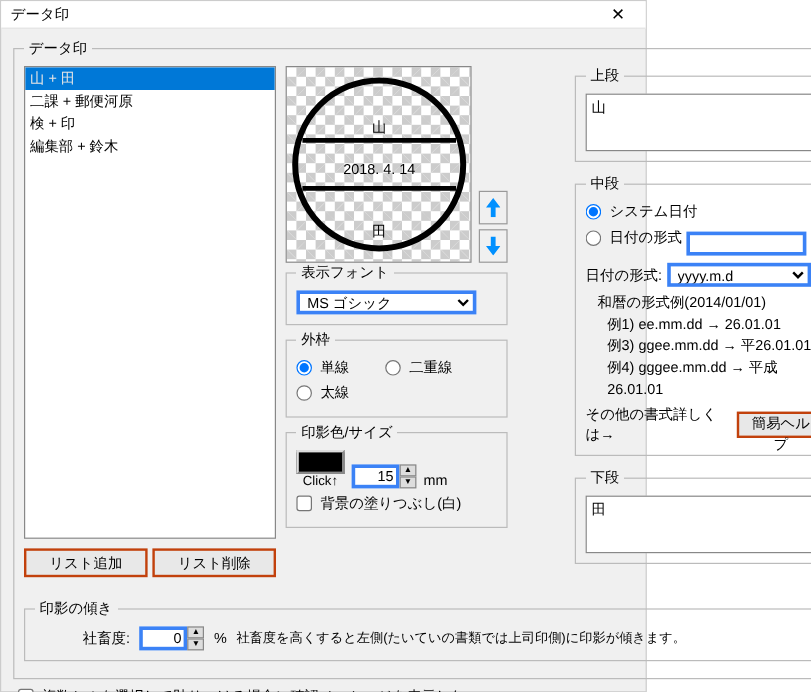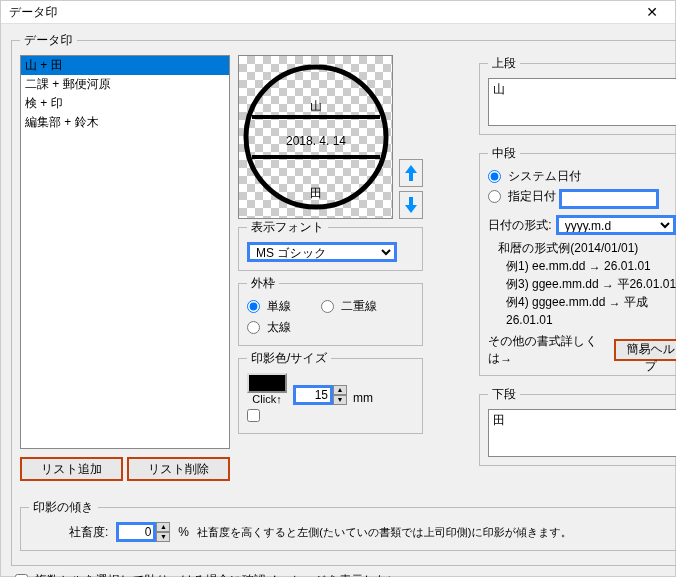--- a/index.html
+++ b/index.html
@@ -1,47 +1,47 @@
 <!DOCTYPE html>
 <html><head>
 <meta charset="utf-8">
 <style>
 * { box-sizing: border-box; font-family: "MS UI Gothic", "Meiryo", sans-serif; font-size: 12px; }
 body { margin: 0; background: #fff; }
-.window { width: 676px; height: 577px; border: 1px solid #ccc; background: #f0f0f0; display: flex; flex-direction: column; }
+.window { width: 539px; height: 577px; border: 1px solid #ccc; background: #f0f0f0; display: flex; flex-direction: column; }
 .titlebar { height: 30px; background: #fff; display: flex; align-items: center; padding: 0 8px; border-bottom: 1px solid #e0e0e0; }
 .titlebar-title { flex: 1; }
 .close-btn { width: 30px; height: 22px; display: flex; align-items: center; justify-content: center; cursor: pointer; font-size: 14px; }
 .content { flex: 1; padding: 8px 10px; position: relative; }
 fieldset { border: 1px solid #bbb; margin: 0 0 6px 0; padding: 6px 8px 8px 8px; }
 legend { padding: 0 4px; }
 .main-row { display: flex; gap: 8px; }
 .left-col { width: 210px; display: flex; flex-direction: column; }
 .listbox { border: 1px solid #888; background: #fff; height: 394px; overflow: auto; margin-bottom: 6px; }
 .listbox .item { padding: 1px 4px; white-space: nowrap; }
-.listbox .item.selected { background: #0078d7; color: #000000; }
+.listbox .item.selected { background: #0078d7; color: #e5e5e5; }
 .list-btns { display: flex; gap: 4px; margin-top: 2px; }
 .list-btns button { flex: 1; height: 24px; }
 .mid-col { width: 185px; display: flex; flex-direction: column; }
 .preview-row { display: flex; align-items: flex-end; gap: 4px; }
 .preview { width: 164px; height: 164px; border: 1px solid #888; background-image:
   linear-gradient(45deg,#ccc 25%,transparent 25%),linear-gradient(-45deg,#ccc 25%,transparent 25%),
   linear-gradient(45deg,transparent 75%,#ccc 75%),linear-gradient(-45deg,transparent 75%,#ccc 75%);
   background-size: 16px 16px; background-position: 0 0,0 8px,8px -8px,-8px 0; background-color: #fff;
   display: flex; align-items: center; justify-content: center; }
 .stamp { width: 150px; height: 150px; position: relative; }
 .stamp svg { width: 100%; height: 100%; }
 .arrows { display: flex; flex-direction: column; gap: 4px; margin-bottom: 0; margin-left: 2px; }
 .arrow-btn { width: 24px; height: 28px; border: 1px solid #999; background: #f0f0f0; display: flex; align-items: center; justify-content: center; cursor: pointer; }
 .arrow-btn svg { width: 12px; height: 16px; }
 .right-col { width: 218px; display: flex; flex-direction: column; gap: 4px; margin-left: 48px; }
 select, input[type=text] { border: 3px solid #3b82f6; background: #fff; height: 20px; padding: 0 2px; }
 .font-select { width: 150px; }
 .radio-row2 { display: flex; gap: 30px; }
-label.radio, label.check { display: inline-flex; align-items: center; gap: 4px; }
+label.radio, label.check { display: inline-flex; gap: 4px; }
 .color-row { display: flex; align-items: flex-end; gap: 6px; margin-bottom: 4px; }
 .color-box { display: flex; flex-direction: column; align-items: center; }
 .swatch { width: 40px; height: 20px; background: #000; border: 2px outset #ddd; cursor: pointer; }
 .swatch-lbl { font-size: 11px; }
 .spin { display: inline-flex; }
 .spin input { width: 40px; text-align: right; padding-right: 2px; }
 .spin .spbtns { display: flex; flex-direction: column; }
 .spin .spbtns div { width: 14px; height: 10px; border: 1px solid #888; background: #ddd; font-size: 7px; line-height: 7px; text-align: center; cursor: pointer; }
 .upper-input, .lower-input { width: 200px; height: 48px; border: 1px solid #888; background: #fff; padding: 2px 4px; }
 .date-fmt-row { display: flex; align-items: center; gap: 4px; }
@@ -147,39 +147,40 @@
                   <input type="text" value="15" style="">
                   <div class="spbtns">
                       <div>▲</div>
                       <div>▼</div>
                     </div>
                 </div>
                 <span>mm</span>
               </div>
               <label class="check">
                   <input type="checkbox" style="">
+                  <span>背景の塗りつぶし(白)</span>
                 </label>
             </fieldset>
           </div>
         </div>
 
         <div class="right-col">
           <fieldset>
             <legend>上段</legend>
             <div class="upper-input"><span>山</span></div>
           </fieldset>
           <fieldset>
             <legend>中段</legend>
             <div><label class="radio">
                   <input type="radio" name="mdate" checked="" style="">
                   <span>システム日付</span>
                 </label></div>
             <div style="margin-top:2px"><label class="radio">
                   <input type="radio" name="mdate" style="">
-                  <span>指定日付</span>
+                  <span>日付の形式</span>
                 </label>
               <input type="text" class="date-input" value="" style="">
             </div>
             <div class="date-fmt-row" style="margin-top:6px">
               <span>日付の形式:</span>
               <select><option id="fmt-opt">yyyy.m.d</option></select>
             </div>
             <div class="examples">
               <div>和暦の形式例(2014/01/01)</div>
               <div style="margin-left:8px">例1) ee.mm.dd → 26.01.01</div>

